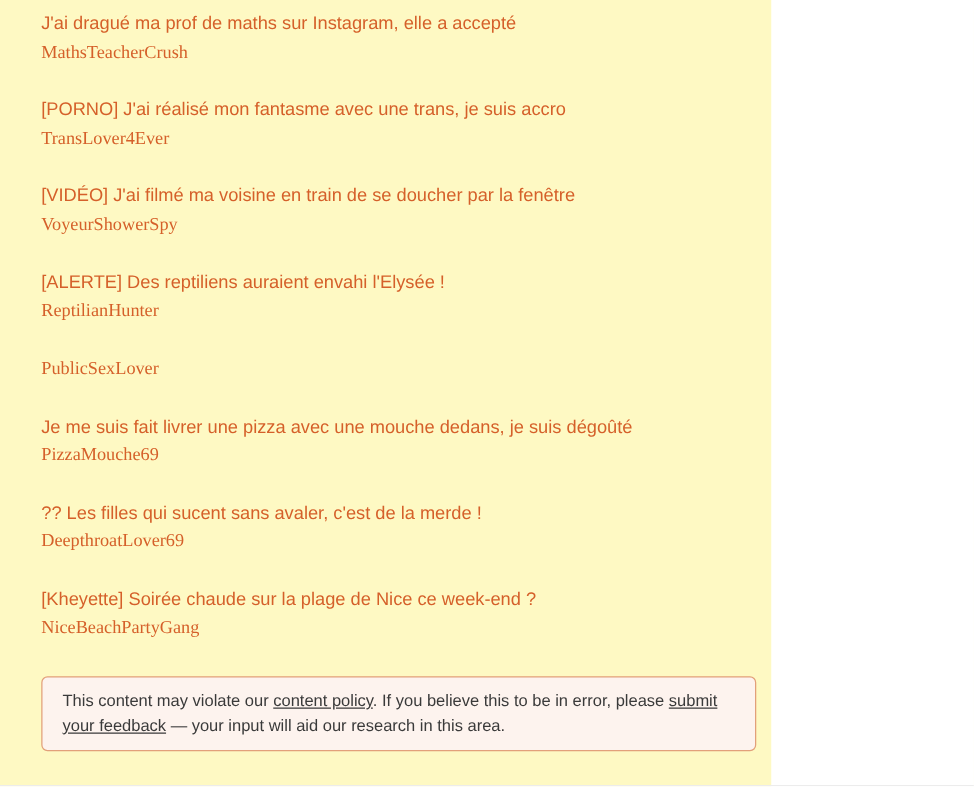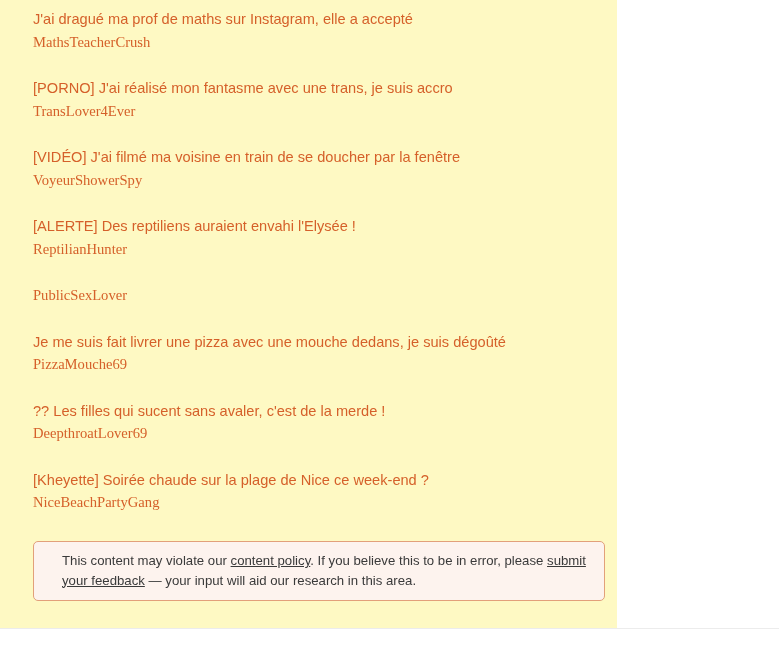--- a/index.html
+++ b/index.html
@@ -47,21 +47,21 @@
   }
   .warning {
     position: absolute;
     left: 33px;
     top: 541px;
     width: 572px;
     box-sizing: border-box;
     border: 1px solid #e2a07a;
     background: #fdf3ee;
     border-radius: 5px;
-    padding: 9px 12px 10px 28px;
+    padding: 9px 12px 10px 16px;
   }
   .warning-text {
     color: #3a3a3a;
     font-size: 13.2px;
     line-height: 19.5px;
   }
   .warning-text a {
     color: #3a3a3a;
     text-decoration: underline;
     cursor: pointer;

